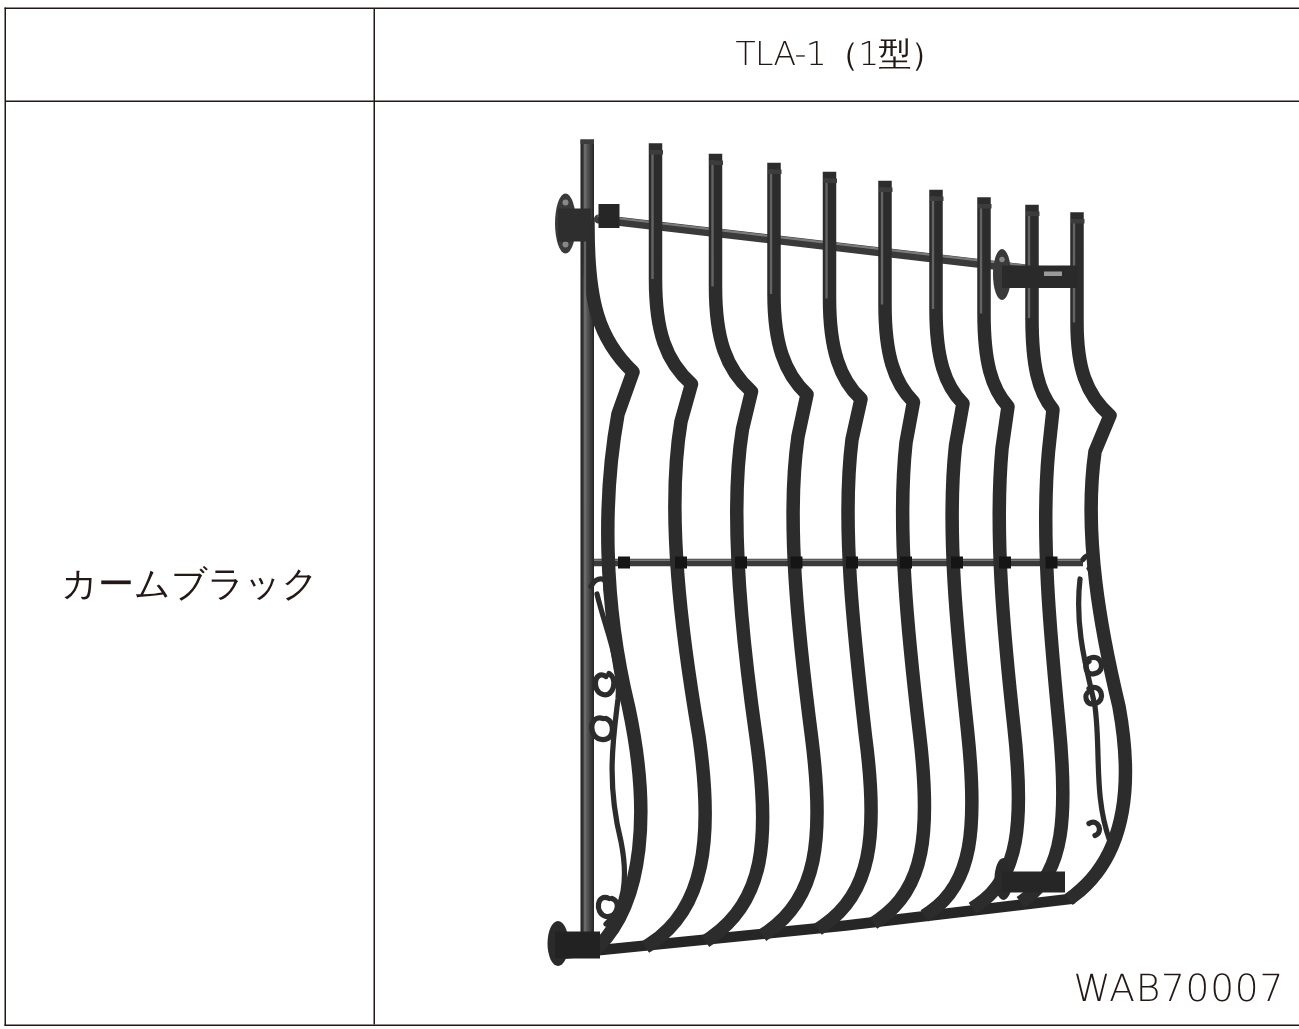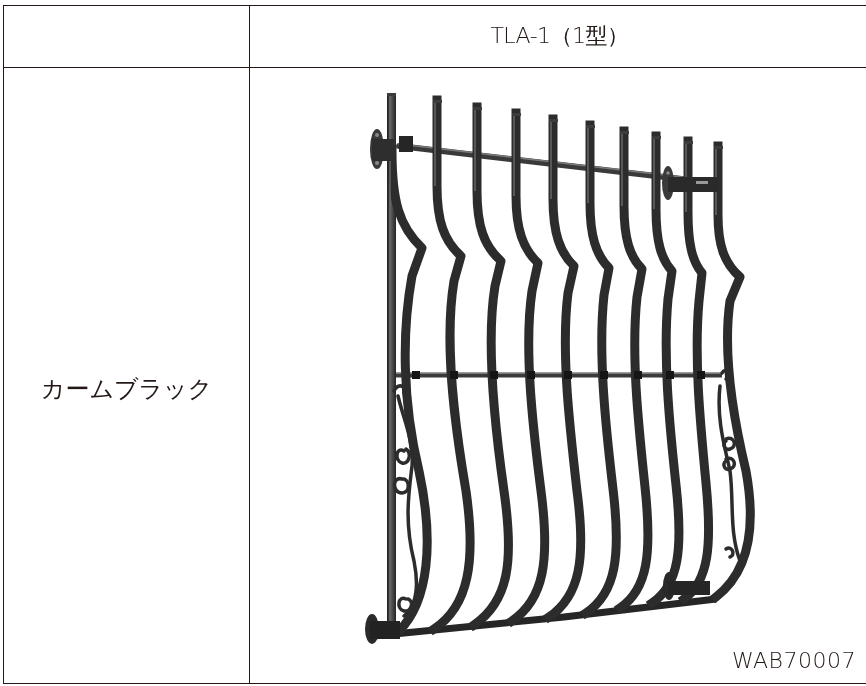--- a/index.html
+++ b/index.html
@@ -83,21 +83,21 @@
       position: absolute;
       left: 247px;
       top: 62px;
       width: 617px;
       height: 615px;
     }
     .product-code {
       position: absolute;
       right: 12px;
       bottom: 10px;
-      font-size: 22px;
+      font-size: 25px;
       letter-spacing: 0.5px;
       font-weight: 300;
       margin-left: 25px;
     }
     .grille-svg {
       position: absolute;
       left: 0;
       top: 0;
     }
   </style>

